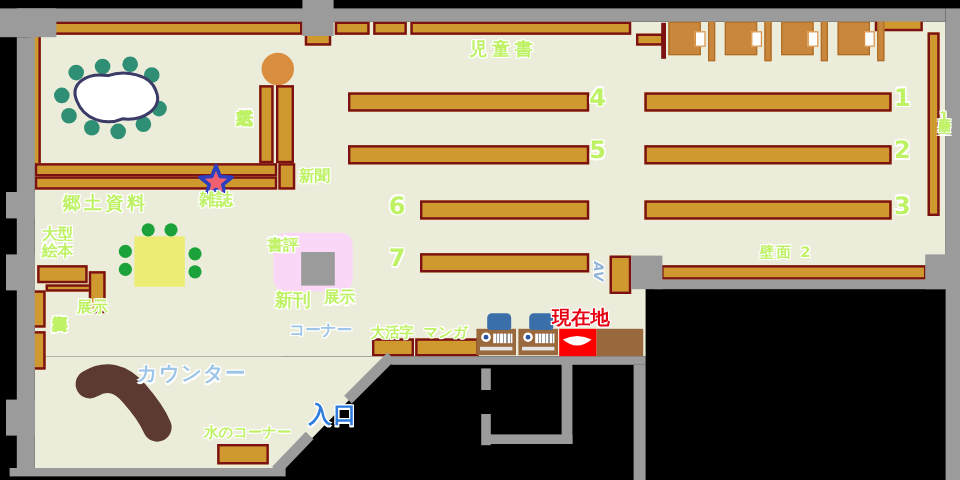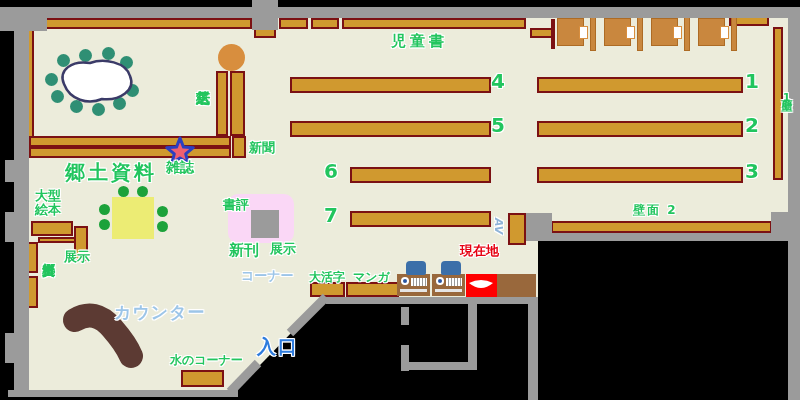--- a/index.html
+++ b/index.html
@@ -4,21 +4,21 @@
 <style>
   html,body{margin:0;padding:0;background:#000;}
   #stage{position:relative;width:800px;height:400px;background:#000;overflow:hidden;
          font-family:"DejaVu Sans","Liberation Sans",sans-serif;}
   .abs{position:absolute;}
   .floor{position:absolute;background:#ECECDB;z-index:10;}
   .wall{position:absolute;background:#9B9B9B;z-index:25;}
   .shelf{position:absolute;background:#D0992F;border:2px solid #7B1113;box-sizing:border-box;z-index:22;}
   .lbl{position:absolute;font-weight:bold;white-space:nowrap;z-index:50;line-height:1.1;
        text-shadow:-1px -1px 0 #fff,1px -1px 0 #fff,-1px 1px 0 #fff,1px 1px 0 #fff,0 1px 0 #fff,0 -1px 0 #fff;}
-  .g{color:#22c55e;} .lb{color:#9CC5E8;} .be{color:#2E7CDE;} .rd{color:#E60012;}
+  .g{color:#bef264;} .lb{color:#9CC5E8;} .be{color:#2E7CDE;} .rd{color:#E60012;}
   .vt{writing-mode:vertical-rl;text-orientation:upright;}
   .num{font-size:20px;}
   .dot{position:absolute;border-radius:50%;z-index:21;}
   .teal{width:13px;height:13px;background:#2F8F74;}
   .gdot{width:11px;height:11px;background:#1CA23A;}
   .carrel{position:absolute;top:17px;width:44px;height:35px;z-index:22;}
   .carrel .cdesk{position:absolute;left:4px;top:1px;width:27px;height:28px;background:#C9873E;border:1px solid #AD6B24;box-sizing:border-box;}
   .carrel .cseat{position:absolute;left:26px;top:9px;width:9px;height:13px;background:#fff;border:1px solid #D88E3E;box-sizing:border-box;}
   .carrel .cdiv{position:absolute;left:37px;top:0;width:6px;height:34px;background:#C9873E;border:1px solid #AD6B24;box-sizing:border-box;}
   .term{position:absolute;top:261px;width:33px;height:35px;z-index:23;}
@@ -164,37 +164,37 @@
     <line x1="258" y1="363" x2="230" y2="392" stroke="#9B9B9B" stroke-width="9"></line>
     <path d="M64,84 C58,70 72,60 90,63 C104,58 126,62 130,76 C136,90 120,101 102,99 C88,105 70,100 64,84 Z" fill="#FFFFFF" stroke="#3B3B68" stroke-width="2.5"></path>
     <path d="M75,320 Q95,308 112,328 Q126,344 131,356" fill="none" stroke="#5C3A33" stroke-width="24" stroke-linecap="round"></path>
     <polygon points="180,138 183.5,147.1 193.3,147.7 185.7,153.9 188.2,163.3 180,158 171.8,163.3 174.3,153.9 166.7,147.7 176.5,147.1" fill="#EE6070" stroke="#2B3FC0" stroke-width="3" stroke-linejoin="round"></polygon>
     <path d="M469,283 Q481,277 493,283 Q481,293 469,283 Z" fill="#FFFFFF"></path>
   </svg>
 
   <div class="lbl g vt" style="left:195px;top:80px;font-size:14px">紙芝居</div>
   <div class="lbl g" style="left:249px;top:141px;font-size:13px">新聞</div>
   <div class="lbl g" style="left:166px;top:160px;font-size:14px">雑誌</div>
-  <div class="lbl g" style="left:65px;top:161px;font-size:20px;letter-spacing:3px">郷土資料</div>
+  <div class="lbl g" style="left:52px;top:161px;font-size:15px;letter-spacing:3px">郷土資料</div>
   <div class="lbl g" style="left:35px;top:189px;font-size:13px;width:30px;white-space:normal">大型絵本</div>
   <div class="lbl g" style="left:64px;top:250px;font-size:13px">展示</div>
   <div class="lbl g vt" style="left:41px;top:253px;font-size:13px">郷土資料</div>
   <div class="lbl lb" style="left:114px;top:303px;font-size:17px;letter-spacing:1px">カウンター</div>
   <div class="lbl g" style="left:170px;top:354px;font-size:12px">水のコーナー</div>
   <div class="lbl be" style="left:257px;top:336px;font-size:19px;letter-spacing:2px">入口</div>
   <div class="lbl g" style="left:391px;top:33px;font-size:15px;letter-spacing:4px">児童書</div>
   <div class="lbl g vt" style="left:780px;top:91px;font-size:11px">壁面1</div>
   <div class="lbl g" style="left:633px;top:204px;font-size:12px;letter-spacing:2px">壁面 2</div>
   <div class="lbl g" style="left:223px;top:198px;font-size:13px">書評</div>
   <div class="lbl g" style="left:229px;top:242px;font-size:15px">新刊</div>
   <div class="lbl g" style="left:270px;top:242px;font-size:13px">展示</div>
   <div class="lbl lb" style="left:241px;top:269px;font-size:13px">コーナー</div>
   <div class="lbl g" style="left:309px;top:271px;font-size:12px">大活字</div>
   <div class="lbl g" style="left:353px;top:271px;font-size:12px">マンガ</div>
-  <div class="lbl rd" style="left:460px;top:244px;font-size:13px">現在地</div>
+  <div class="lbl rd" style="left:460px;top:256px;font-size:16px">現在地</div>
   <div class="lbl" style="left:492px;top:218px;font-size:11px;color:#8FB4D8;writing-mode:vertical-rl;font-style:italic">AV</div>
 
   <div class="lbl g num" style="left:745px;top:70px">1</div>
   <div class="lbl g num" style="left:745px;top:114px">2</div>
   <div class="lbl g num" style="left:745px;top:160px">3</div>
   <div class="lbl g num" style="left:491px;top:70px">4</div>
   <div class="lbl g num" style="left:491px;top:114px">5</div>
   <div class="lbl g num" style="left:324px;top:160px">6</div>
   <div class="lbl g num" style="left:324px;top:204px">7</div>
 </div>

